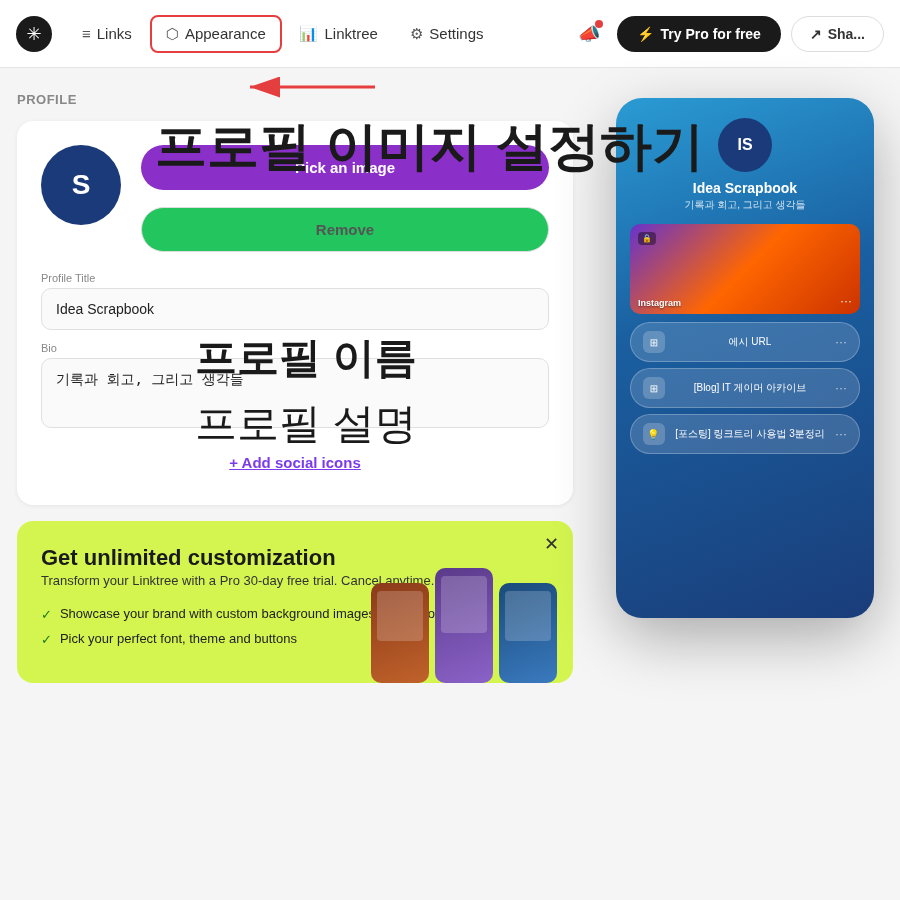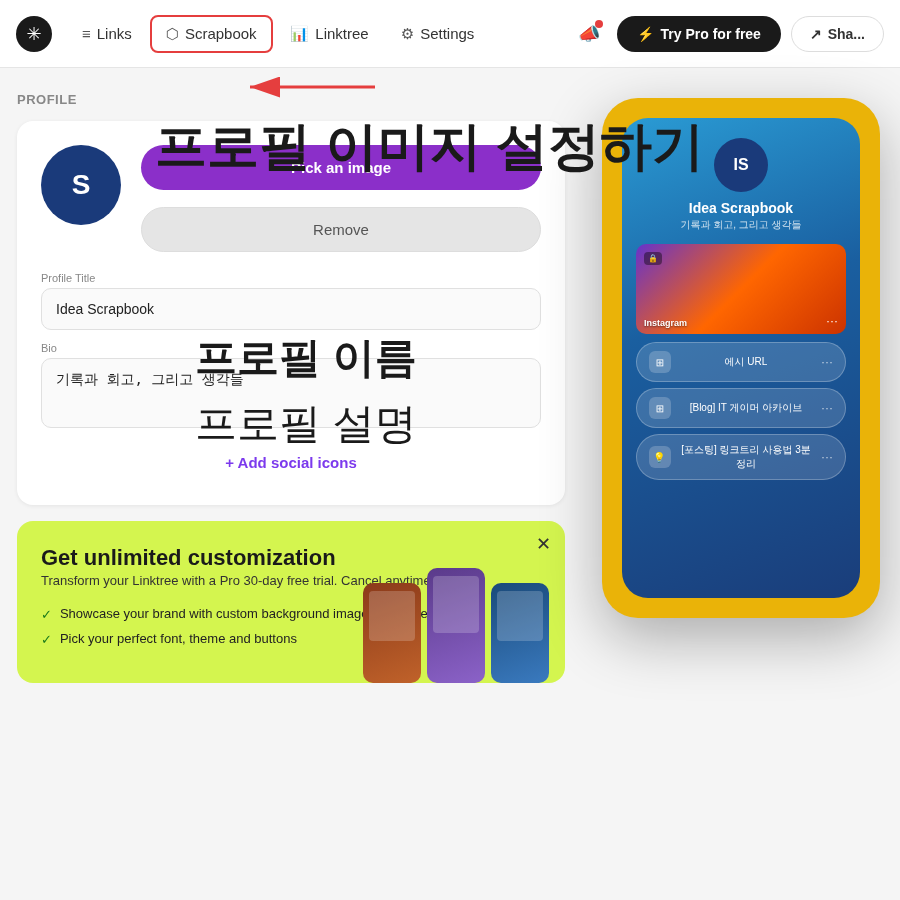--- a/index.html
+++ b/index.html
@@ -171,27 +171,27 @@
       border: none;
       border-radius: 30px;
       padding: 14px 24px;
       font-size: 15px;
       font-weight: 600;
       cursor: pointer;
       width: 100%;
     }
 
     .remove-btn {
-      background: #e5e5e5;
+      background: #22c55e;
       color: #555;
       border: 1.5px solid #ddd;
       border-radius: 30px;
       padding: 13px 24px;
       font-size: 15px;
-      font-weight: 400;
+      font-weight: 700;
       cursor: pointer;
       width: 100%;
     }
 
     .input-group {
       margin-bottom: 12px;
     }
     .input-label {
       font-size: 11px;
       color: #888;
@@ -224,20 +224,21 @@
       justify-content: center;
       gap: 8px;
       width: 100%;
       background: none;
       border: none;
       color: #7c3aed;
       font-size: 15px;
       font-weight: 600;
       cursor: pointer;
       padding: 10px;
+      text-decoration: underline;
     }
 
     
     .promo-card {
       background: #d4f54f;
       border-radius: 16px;
       padding: 24px;
       position: relative;
       overflow: hidden;
     }
@@ -307,25 +308,25 @@
     .right-panel {
       flex: 1;
       display: flex;
       align-items: flex-start;
       justify-content: center;
       padding: 30px 20px;
       background: #f5f5f5;
     }
 
     .phone-frame {
-      width: 278px;
+      width: 258px;
       height: 520px;
       background: #eab308;
       border-radius: 36px;
-      padding: 20px;
+      padding: 0;
       box-shadow: 0 20px 60px rgba(0,0,0,0.3);
       position: relative;
     }
     .phone-screen {
       width: 100%;
       height: 100%;
       border-radius: 26px;
       overflow: hidden;
       background: linear-gradient(160deg, #2a9bd4 0%, #1a5fa0 40%, #1a3d7a 100%);
     }
@@ -441,21 +442,21 @@
     <span>✳</span>
   </div>
 
   <div class="nav-item">
     <span class="nav-icon">≡</span>
     <span>Links</span>
   </div>
 
   <div class="nav-item active">
     <span class="nav-icon">⬡</span>
-    <span>Scrapbook</span>
+    <span>Appearance</span>
   </div>
 
   <div class="nav-item">
     <span class="nav-icon">📊</span>
     <span>Linktree</span>
   </div>
 
   <div class="nav-item">
     <span class="nav-icon">⚙</span>
     <span>Settings</span>

